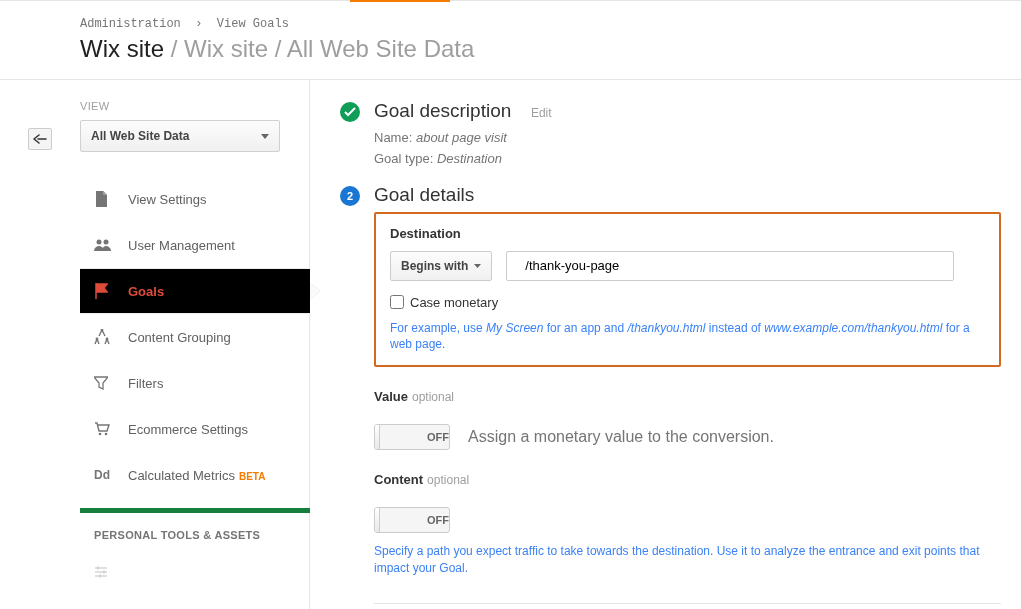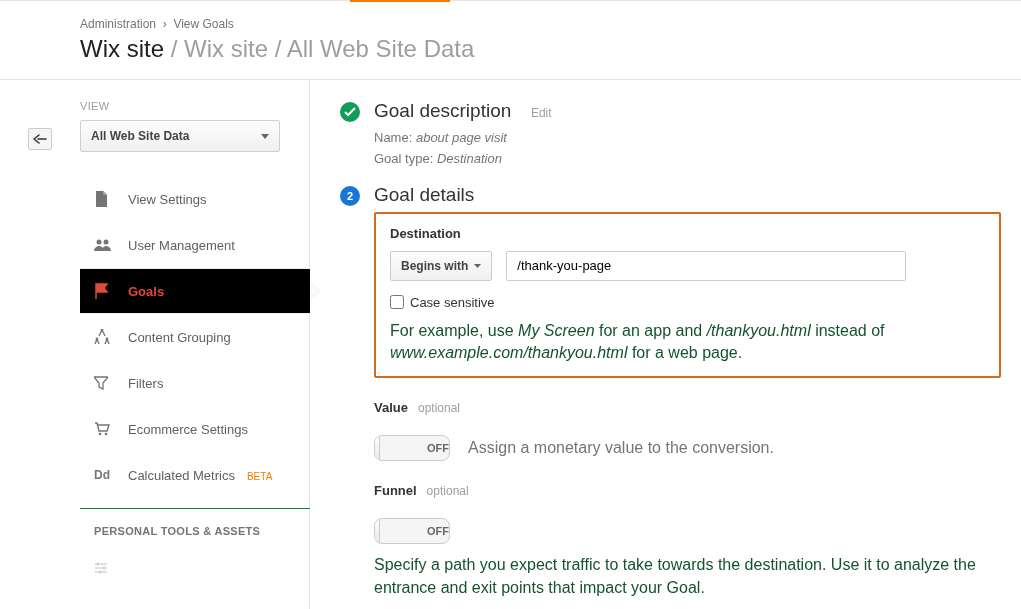--- a/index.html
+++ b/index.html
@@ -1,66 +1,66 @@
 <!DOCTYPE html>
 <html><head>
   <meta charset="utf-8">
   <style>
     * { margin: 0; padding: 0; box-sizing: border-box; }
     body { font-family: Arial, "Helvetica Neue", Helvetica, sans-serif; font-size: 13px; color: #333; background: #fff;}
     .top-accent { position:absolute; top:-1px; left:350px; height:3px; width:100px; background:#f57c00; }
     .top-border { border-top: 1px solid #e5e5e5; }
 
     .breadcrumb-area { padding: 16px 0 0 80px; }
-    .breadcrumb { font-size: 12px; color:#757575; }
+    .breadcrumb { font-size: 12px; color:#757575;font-family:Liberation Mono, monospace; }
     .breadcrumb a { color:#757575; text-decoration:none; }
     .title-row { padding: 4px 0 16px 80px; font-size: 24px; color:#212121; border-bottom:1px solid #e5e5e5;}
     .title-row .strong { font-weight:400; color:#212121; }
     .title-row .muted { color:#9e9e9e; }
 
     .layout { display:flex; }
 
     .collapse-btn { position:absolute; left:28px; top:128px; width:24px; height:22px; border:1px solid #ccc; border-radius:2px; background:#f5f5f5; display:flex; align-items:center; justify-content:center; cursor:pointer; }
 
     .left-col { width:310px; flex-shrink:0; padding:20px 0 0 80px; border-right:1px solid #e5e5e5; min-height:540px;}
     .view-label { font-size:11px; color:#9e9e9e; letter-spacing:0.3px; margin-bottom:8px; text-transform:uppercase;}
     .view-select { width:200px; height:32px; border:1px solid #d0d0d0; border-radius:2px; background:linear-gradient(#fcfcfc,#f0f0f0); display:flex; align-items:center; justify-content:space-between; padding:0 10px; font-size:12px; cursor:pointer; font-weight:bold; color:#444;}
     .nav { margin-top:24px; width:230px;}
     .nav-item { display:flex; align-items:center; height:46px; padding:0 14px; cursor:pointer; color:#616161; gap:14px; border-top:1px solid transparent; border-bottom:1px solid transparent;}
     .nav-item.active { color:#dd4b39; position:relative; background:#000000; border-top:1px solid #eee; border-bottom:1px solid #eee;}
     .nav-item.active::after { content:''; position:absolute; right:-10px; top:50%; transform:translateY(-50%); width:0; height:0; border-top:8px solid transparent; border-bottom:8px solid transparent; border-left:10px solid #fafafa; filter: drop-shadow(1px 0 0 #eee);}
     .nav-icon { width:20px; display:flex; color:#757575;}
     .nav-item.active .nav-icon { color:#dd4b39;}
-    .beta { color:#f57c00; font-size:10px; margin-left:12px; font-weight:normal;}
-    .section-header { font-size:11px; color:#757575; font-weight:bold; letter-spacing:0.3px; padding:16px 14px 8px; border-top:1px solid #15803d; margin-top:10px;}
+    .beta { color:#f57c00; font-size:10px; margin-left:4px; font-weight:bold;}
+    .section-header { font-size:11px; color:#757575; font-weight:bold; letter-spacing:0.3px; padding:16px 14px 8px; border-top:5px solid #15803d; margin-top:10px;}
 
     .right-col { flex:1; padding:20px 20px 20px 30px; }
     .step { display:flex; gap:14px; margin-bottom:8px;}
     .step-badge { width:20px; height:20px; border-radius:50%; display:flex; align-items:center; justify-content:center; color:#fff; font-size:11px; font-weight:bold; flex-shrink:0; margin-top:2px;}
     .badge-done { background:#0f9d58;}
     .badge-num { background:#1976d2;}
     .step-body { flex:1;}
     .step-title { font-size:19px; color:#333; display:inline-block;}
     .edit-link { color:#9e9e9e; font-size:12px; margin-left:16px; cursor:pointer;}
     .step-meta { color:#757575; font-size:13px; margin-top:6px; line-height:1.6;}
     .step-meta .italic { font-style:italic;}
 
     .highlight-box { border:2px solid #d2691e; border-radius:2px; padding:12px 14px; margin-top:6px;}
     .field-label { font-weight:bold; font-size:13px; margin-bottom:10px; display:inline-block;}
-    .opt { color:#9e9e9e; font-size:12px; margin-left:10px;}
+    .opt { color:#9e9e9e; font-size:12px; margin-left:4px;}
     .dest-row { display:flex; align-items:center; gap:14px; flex-wrap:wrap;}
     .dropdown-btn { height:30px; border:1px solid #ccc; border-radius:2px; background:linear-gradient(#fcfcfc,#f0f0f0); padding:0 10px; font-size:12px; font-weight:bold; color:#444; display:flex; align-items:center; gap:6px; cursor:pointer;}
-    .dest-input { height:30px; border:1px solid #ccc; border-radius:2px; padding:0 10px; font-size:13px; width:400px;}
+    .dest-input { height:30px; border:1px solid #ccc; border-radius:2px; padding:0 18px; font-size:13px; width:448px;}
     .checkbox-wrap { display:flex; align-items:center; gap:6px; font-size:13px; color:#333;}
     .checkbox-wrap input { width:14px; height:14px;}
-    .hint { color:#14532d; font-size:16px; margin-top:10px; line-height:1.4;}
+    .hint { color:#3b82f6; font-size:12px; margin-top:10px; line-height:1.4;}
     .hint .italic { font-style:italic;}
 
     .toggle-row { display:flex; align-items:center; gap:18px; margin-top:10px;}
-    .toggle { width:76px; height:26px; border:1px solid #ccc; border-radius:8px; background:#f5f5f5; display:flex; cursor:pointer; overflow:hidden;gap:47px;}
+    .toggle { width:76px; height:26px; border:1px solid #ccc; border-radius:3px; background:#f5f5f5; display:flex; cursor:pointer; overflow:hidden;gap:47px;}
     .toggle .knob { width:32px; background:linear-gradient(#fff,#e8e8e8); border-right:1px solid #ccc;}
     .toggle .lab { flex:1; display:flex; align-items:center; justify-content:center; font-size:11px; font-weight:bold; color:#666;}
     .toggle-desc { color:#757575; font-size:16px;}
 
     .section-block { margin-top:22px; max-width:630px;}
     .divider { border-top:1px solid #e5e5e5; margin:26px 0 14px; max-width:630px;}
 
     svg { display:block;}
   </style>
 </head>
@@ -204,41 +204,41 @@
           <div class="dest-row">
             <div class="dropdown-btn">
               <span>Begins with</span>
               <svg width="7" height="4">
                   <path d="M0 0 L3.5 4 L7 0 Z" fill="#666"></path>
                 </svg>
             </div>
             <input class="dest-input" value="/thank-you-page" style="">
             <label class="checkbox-wrap">
               <input type="checkbox" style="">
-              <span>Case sensitive</span>
+              <span>Case monetary</span>
             </label>
           </div>
           <div class="hint">
             <span>For example, use </span><span class="italic">My Screen</span><span> for an app and </span><span class="italic">/thankyou.html</span><span> instead of </span><span class="italic">www.example.com/thankyou.html</span><span> for a web page.</span>
           </div>
         </div>
 
         <div class="section-block">
           <span class="field-label">Value</span><span class="opt">optional</span>
           <div class="toggle-row">
             <div class="toggle">
               <div class="knob"></div>
               <div class="lab">OFF</div>
             </div>
             <span class="toggle-desc">Assign a monetary value to the conversion.</span>
           </div>
         </div>
 
         <div class="section-block">
-          <span class="field-label">Funnel</span><span class="opt">optional</span>
+          <span class="field-label">Content</span><span class="opt">optional</span>
           <div class="toggle-row">
             <div class="toggle">
               <div class="knob"></div>
               <div class="lab">OFF</div>
             </div>
           </div>
           <div class="hint" style="margin-top:10px;">Specify a path you expect traffic to take towards the destination. Use it to analyze the entrance and exit points that impact your Goal.</div>
         </div>
 
         <div class="divider"></div>

